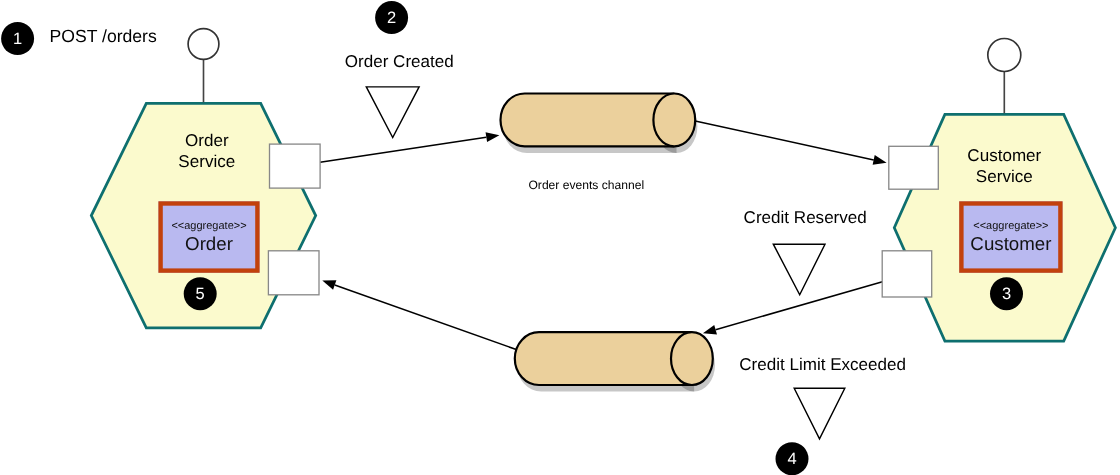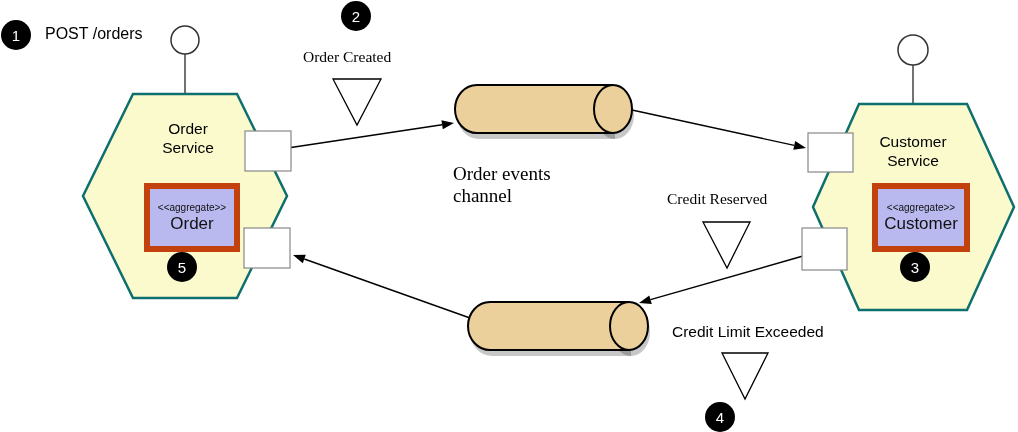--- a/index.html
+++ b/index.html
@@ -2,32 +2,32 @@
 <html><head>
 <meta charset="utf-8">
 <style>
   html,body{margin:0;padding:0;background:#ffffff;}
   #stage{
     position:relative;width:1018px;height:432px;background:#ffffff;
     font-family:"Liberation Sans", sans-serif;color:#111111;overflow:hidden;
   }
   #shapes{position:absolute;left:0;top:0;}
   .label{position:absolute;color:#000000;}
-  .center{font-family:Liberation Serif, serif;}
+  .center{text-align:center;}
   .svc-name{font-size:15.5px;line-height:19px;white-space:pre-line;text-align:center;}
   .endpoint{font-size:16px;}
   .event{font-size:15.5px;}
-  .channel{font-size:19px;}
+  .channel{font-size:11px;}
   .badge{
     position:absolute;width:30px;height:30px;border-radius:50%;
     background:#000000;color:#ffffff;font-size:15px;
     display:flex;align-items:center;justify-content:center;
   }
   .aggregate{
-    position:absolute;background:#b9b9f0;border:6px solid #c2410c;
+    position:absolute;background:#b9b9f0;border:4px solid #c2410c;
     display:flex;flex-direction:column;align-items:center;justify-content:center;
   }
   .stereotype{font-size:10px;line-height:12px;}
   .agg-name{font-size:17px;line-height:19px;}
 </style>
 </head>
 <body>
 
 <div id="stage">
 

